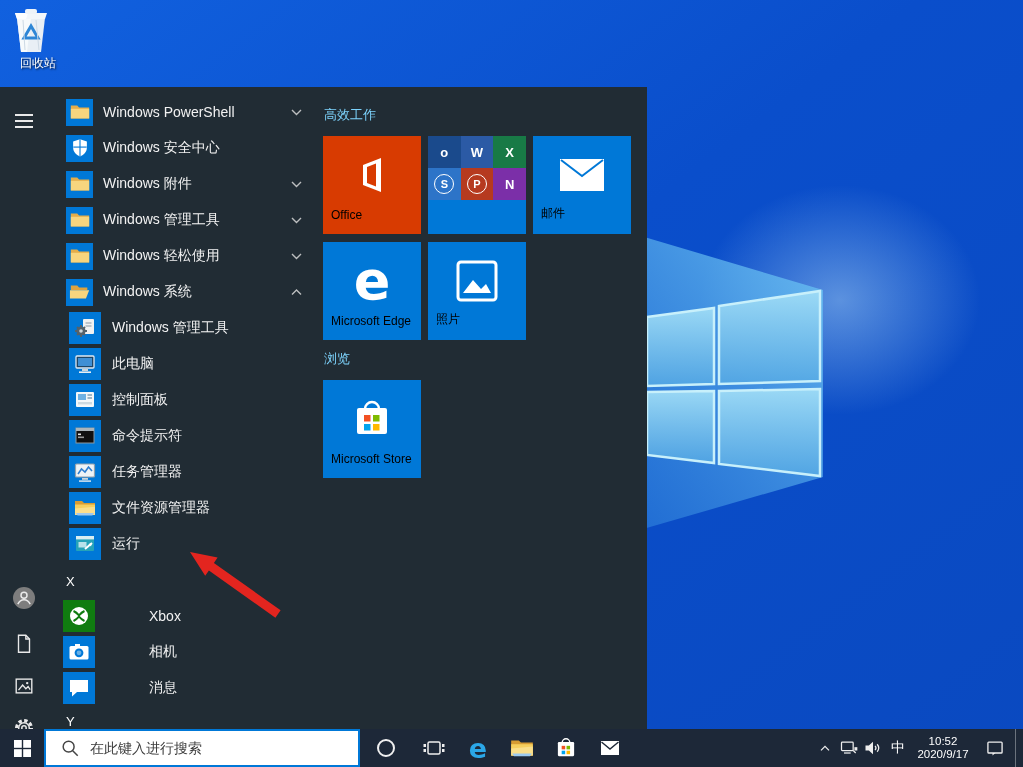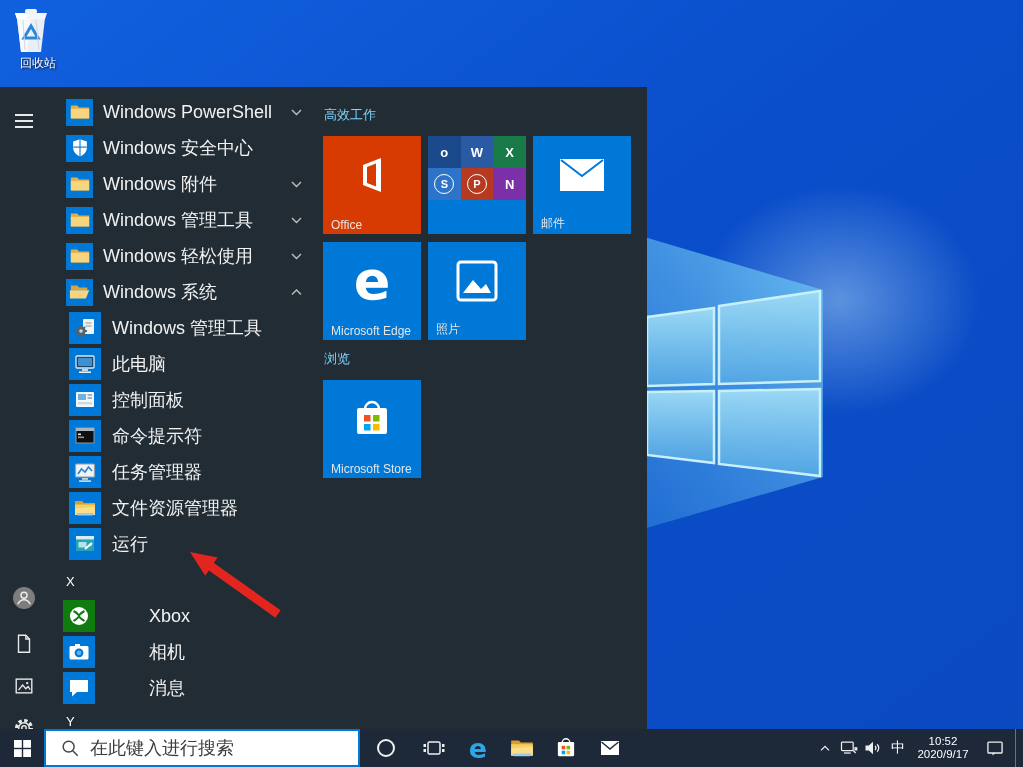--- a/index.html
+++ b/index.html
@@ -22,29 +22,29 @@
   .app-list{position:absolute;left:56px;top:0;width:262px;height:642px;}
   .row{position:absolute;left:0;width:100%;height:36px;display:flex;align-items:center;box-sizing:border-box;}
   .row.top{padding-left:10px;}
   .row.sub{padding-left:13px;}
   .row.letter{padding-left:7px;gap:44px;}
   .tile27{width:27px;height:27px;background:#0078d7;flex:0 0 auto;
       display:flex;align-items:center;justify-content:center;}
   .tile32{width:32px;height:32px;background:#0078d7;flex:0 0 auto;
       display:flex;align-items:center;justify-content:center;}
   .tile32.green{background:#107c10;}
-  .row .lbl{margin-left:10px;font-size:18px;color:#f2f2f2;white-space:nowrap;}
+  .row .lbl{margin-left:10px;font-size:14px;color:#f2f2f2;white-space:nowrap;}
   .row.sub .lbl{margin-left:11px;}
   .row .chev{margin-left:auto;margin-right:16px;opacity:.85;}
   .sec{position:absolute;left:10px;height:20px;line-height:20px;font-size:13px;color:#fff;}
 
   
   .tiles-header{position:absolute;font-size:13px;color:#7dd3fc;height:16px;line-height:16px;}
   .tile{position:absolute;width:98px;height:98px;background:#0078d7;cursor:pointer;}
-  .tile .tlabel{position:absolute;left:8px;bottom:2px;font-size:12px;color:#e5e5e5;}
+  .tile .tlabel{position:absolute;left:8px;bottom:12px;font-size:12px;color:#000000;}
   .tile .center-ic{position:absolute;left:0;top:8px;width:100%;height:62px;
       display:flex;align-items:center;justify-content:center;}
   .tile.office{background:#d83b01;}
   .edge-e{font-size:54px;font-weight:bold;color:#fff;line-height:1;
       font-family:"DejaVu Sans",sans-serif;}
   .mini-grid{position:absolute;left:0;top:0;width:98px;height:64px;display:grid;
       grid-template-columns:repeat(3,1fr);grid-template-rows:repeat(2,1fr);}
   .mini{display:flex;align-items:center;justify-content:center;color:#fff;
       font-size:13px;font-weight:bold;}
   .mini .ring{width:18px;height:18px;border:1.6px solid #fff;border-radius:50%;
@@ -52,21 +52,21 @@
 
   
   .annot{position:absolute;left:0;top:0;z-index:9;pointer-events:none;}
 
   
   .taskbar{position:absolute;left:0;top:729px;width:1023px;height:38px;
       background:#1d2838;z-index:8;display:flex;align-items:center;}
   .tb-btn{width:44px;height:38px;display:flex;align-items:center;justify-content:center;cursor:pointer;}
   .search-box{position:relative;width:316px;height:38px;background:#fff;box-sizing:border-box;
       border:2px solid #0078d7;display:flex;align-items:center;flex:0 0 auto;}
-  .search-box input{border:none;outline:none;flex:1;font-size:18px;color:#15803d;
+  .search-box input{border:none;outline:none;flex:1;font-size:14px;color:#15803d;
       font-family:"Liberation Sans",sans-serif;background:transparent;margin-left:8px;}
   .search-box input::placeholder{color:#3c3c3c;opacity:1;}
   .search-box .mag{margin-left:14px;flex:0 0 auto;}
   .tray{margin-left:auto;display:flex;align-items:center;height:38px;}
   .tray-btn{width:24px;height:38px;display:flex;align-items:center;justify-content:center;cursor:pointer;}
   .ime{width:26px;text-align:center;font-size:14px;color:#fff;cursor:pointer;}
   .clock{width:64px;text-align:center;color:#fff;font-size:11.5px;line-height:13px;cursor:default;}
   .show-desktop{width:7px;height:38px;border-left:1px solid rgba(255,255,255,.35);cursor:pointer;}
 </style>
 </head>

